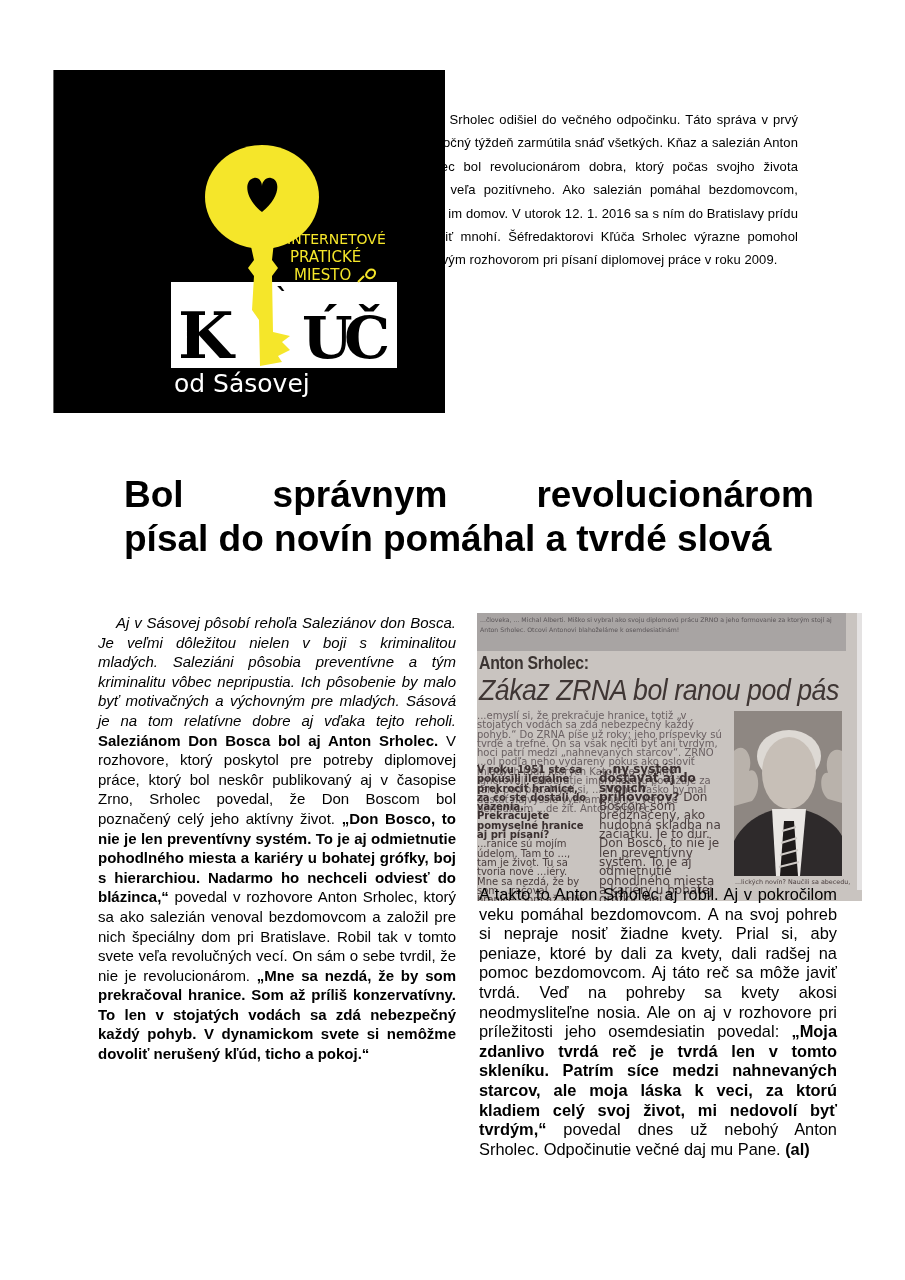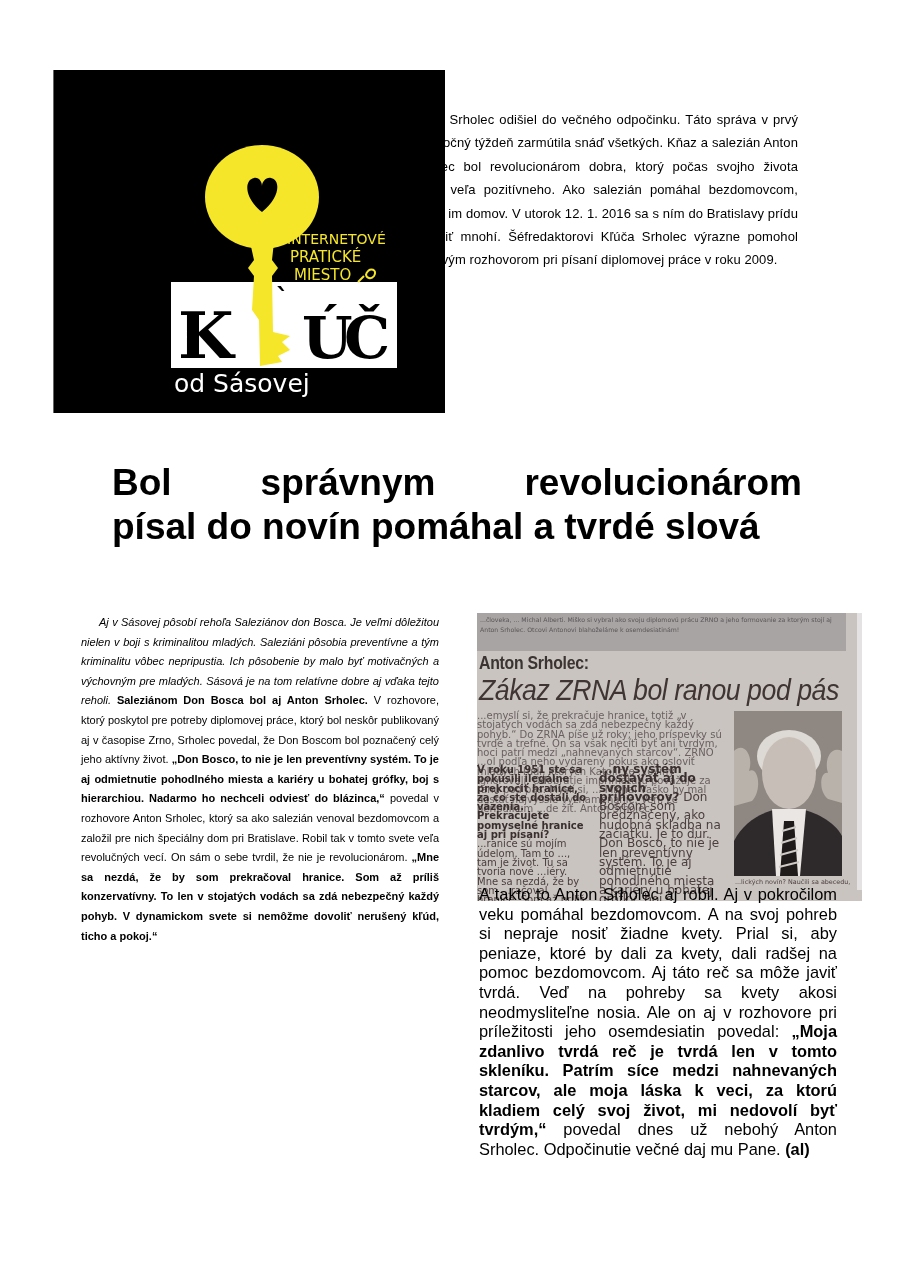--- a/index.html
+++ b/index.html
@@ -6,26 +6,26 @@
   body { width: 905px; height: 1280px; position: relative; overflow: hidden; font-family: "Liberation Sans", sans-serif; color: #000; }
 
   
   .logo { position: absolute; left: 53px; top: 70px; width: 343px; height: 343px; background: #000; overflow: hidden; border-left: 1px solid #666; padding-left: 48px; }
   .logo svg { position: absolute; left: 0; top: 0; }
 
   
   .intro { position: absolute; left: 410px; top: 108px; width: 388px; font-size: 13px; line-height: 23.4px; text-align: justify; letter-spacing: 0.1px; }
 
   
-  .headline { position: absolute; left: 108px; top: 457px; width: 690px; font-size: 37px; line-height: 44px; font-weight: bold; text-align: justify; text-align-last: left; margin: 4px; }
+  .headline { position: absolute; left: 108px; top: 457px; width: 690px; font-size: 37px; line-height: 44px; font-weight: bold; text-align: justify; text-align-last: left; margin: 16px; }
   .headline .line { display: block; text-align: justify; text-align-last: justify; }
   .headline .line.last { text-align-last: left; }
 
   
-  .col-left { position: absolute; left: 81px; top: 613px; width: 358px; font-size: 11px; line-height: 19.6px; text-align: justify; }
+  .col-left { position: absolute; left: 98px; top: 613px; width: 358px; font-size: 15px; line-height: 19.6px; text-align: justify; }
   .col-right { position: absolute; left: 479px; top: 877px; width: 358px; font-size: 16.4px; line-height: 19.6px; text-align: justify; margin-top: 8px; }
   .col-left p, .col-right p { margin: 0; }
   .indent { display: inline-block; width: 18px; }
   i, em { font-style: italic; }
   b { font-weight: bold; }
 
   
   .clip { position: absolute; left: 477px; top: 613px; width: 369px; height: 288px; background: #c9c4c0; overflow: hidden; font-family: "DejaVu Sans", sans-serif; color: #4a4240; padding-left: 16px; }
   .clip .band { position: absolute; left: 0; top: 0; width: 369px; height: 38px; background: #a8a4a3; }
   .clip .band-text { position: absolute; left: 3px; top: 2px; width: 360px; font-size: 6.2px; line-height: 10px; color: #5a5558; filter: blur(0.3px); }

